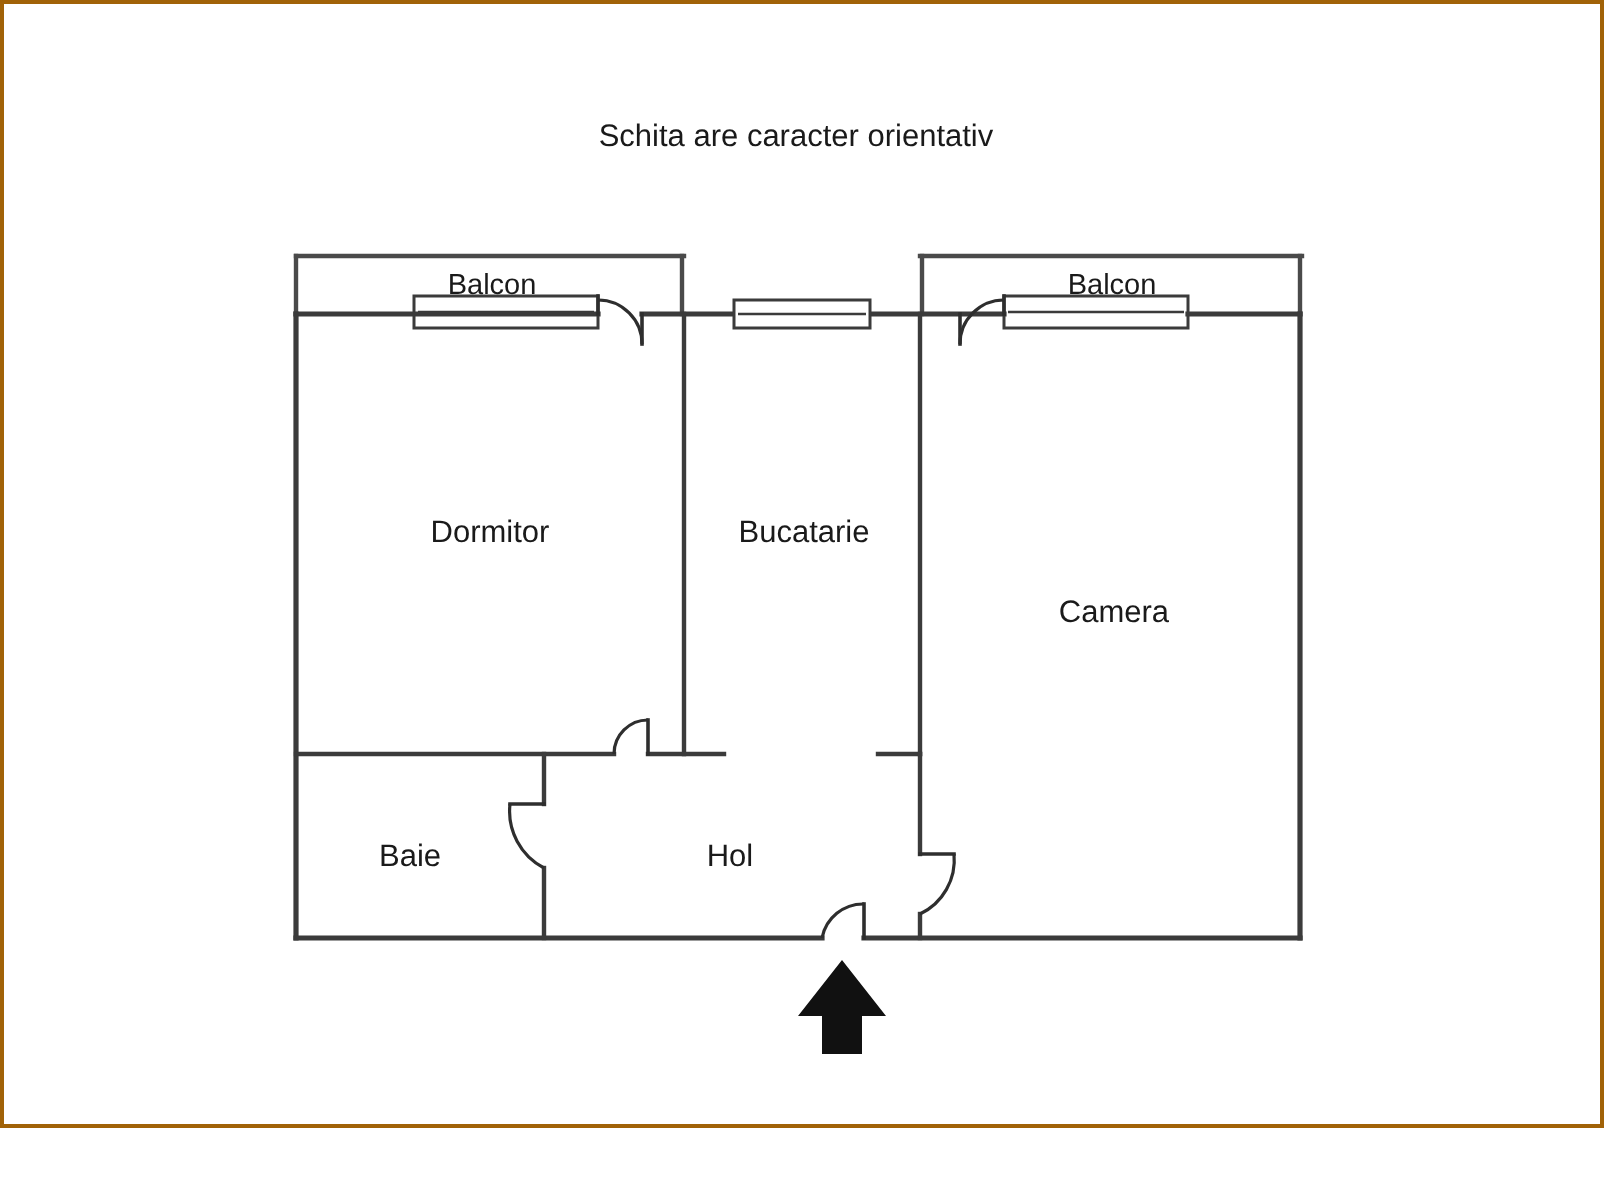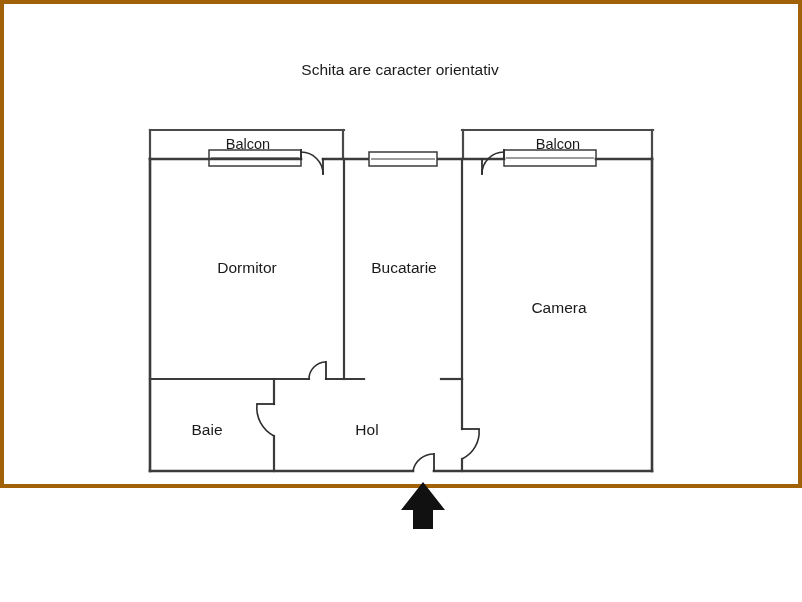--- a/index.html
+++ b/index.html
@@ -11,23 +11,23 @@
     width: 802px;
     height: 602px;
     font-family: "Liberation Sans", sans-serif;
     overflow: hidden;
   }
   #plan-frame {
     position: absolute;
     left: 0;
     top: 0;
     width: 802px;
-    height: 488px;
+    height: 564px;
     box-sizing: border-box;
-    border: 4px solid #a16207;
+    border: 2px solid #a16207;
     background: #ffffff;
   }
   svg#floorplan {
     position: absolute;
     left: 0;
     top: 0;
     width: 802px;
     height: 602px;
     display: block;
   }

